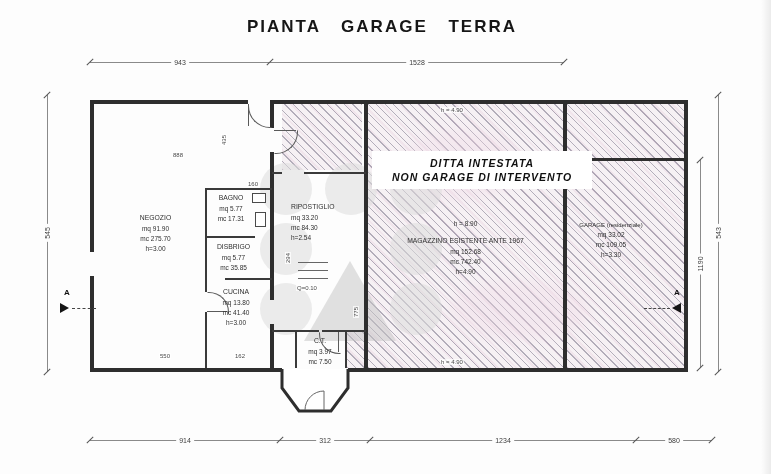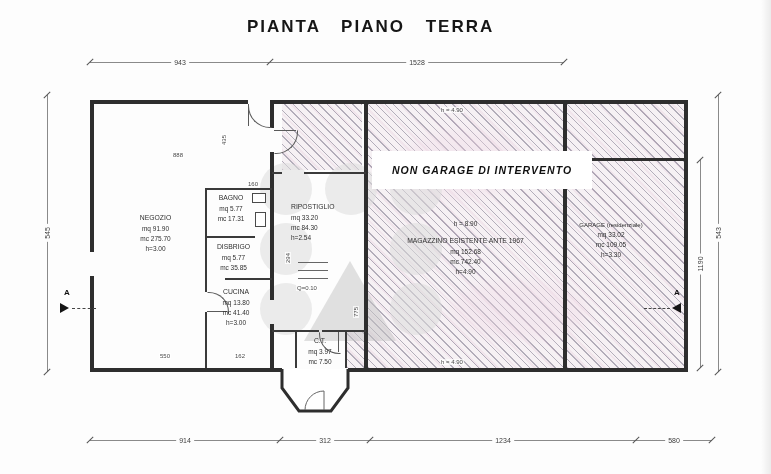--- a/index.html
+++ b/index.html
@@ -52,21 +52,21 @@
          border-bottom:5px solid transparent;border-right:9px solid #151515;z-index:4;}
   .dash{position:absolute;border-top:1px dashed #444;z-index:3;}
   .edge{position:absolute;right:0;top:0;width:10px;height:474px;z-index:6;
         background:linear-gradient(to right, rgba(0,0,0,0), rgba(0,0,0,.07));}
 </style>
 </head>
 <body>
 
 <div id="sheet">
 
-  <div class="title">PIANTA PIANO TERRA</div>
+  <div class="title">PIANTA GARAGE TERRA</div>
 
   <div class="hatch" style="left:282px;top:104px;width:80px;height:66px;"></div>
   <div class="hatch" style="left:368px;top:104px;width:195px;height:264px;"></div>
   <div class="hatch" style="left:567px;top:104px;width:117px;height:264px;"></div>
   <div class="hatch" style="left:347px;top:332px;width:17px;height:36px;"></div>
   <div class="blob" style="left:400px;top:130px;width:120px;height:70px;"></div>
   <div class="blob" style="left:450px;top:280px;width:140px;height:60px;"></div>
 
   <div class="wm" style="left:252px;top:163px;width:200px;height:190px;">
     <div class="c" style="left:8px;top:0;"></div>
@@ -129,20 +129,21 @@
        border-top-color:#5a5a5a;border-right-color:#5a5a5a;border-top-right-radius:20px;"></div>
   <div class="leaf" style="left:207px;top:311px;width:20px;height:1px;"></div>
 
   <svg style="position:absolute;left:273px;top:368px;z-index:2;" width="84" height="52" viewBox="0 0 84 52">
     <path d="M9 1 L9 20 L26 43 L58 43 L75 20 L75 1" fill="#ffffff" stroke="#2e2e2e" stroke-width="3"></path>
     <path d="M32 42 A19 19 0 0 1 51 23" fill="none" stroke="#666" stroke-width="1"></path>
     <line x1="51" y1="23" x2="51" y2="42" stroke="#666" stroke-width="1"></line>
   </svg>
 
   <div class="banner">
+    <div>DITTA INTESTATA</div>
     <div>NON GARAGE DI INTERVENTO</div>
   </div>
 
   <div class="room" style="left:118px;top:213px;width:75px;">
     <div class="nm">NEGOZIO</div>
     <div>mq 91.90</div>
     <div>mc 275.70</div>
     <div>h=3.00</div>
   </div>
   <div class="room" style="left:206px;top:193px;width:50px;">

